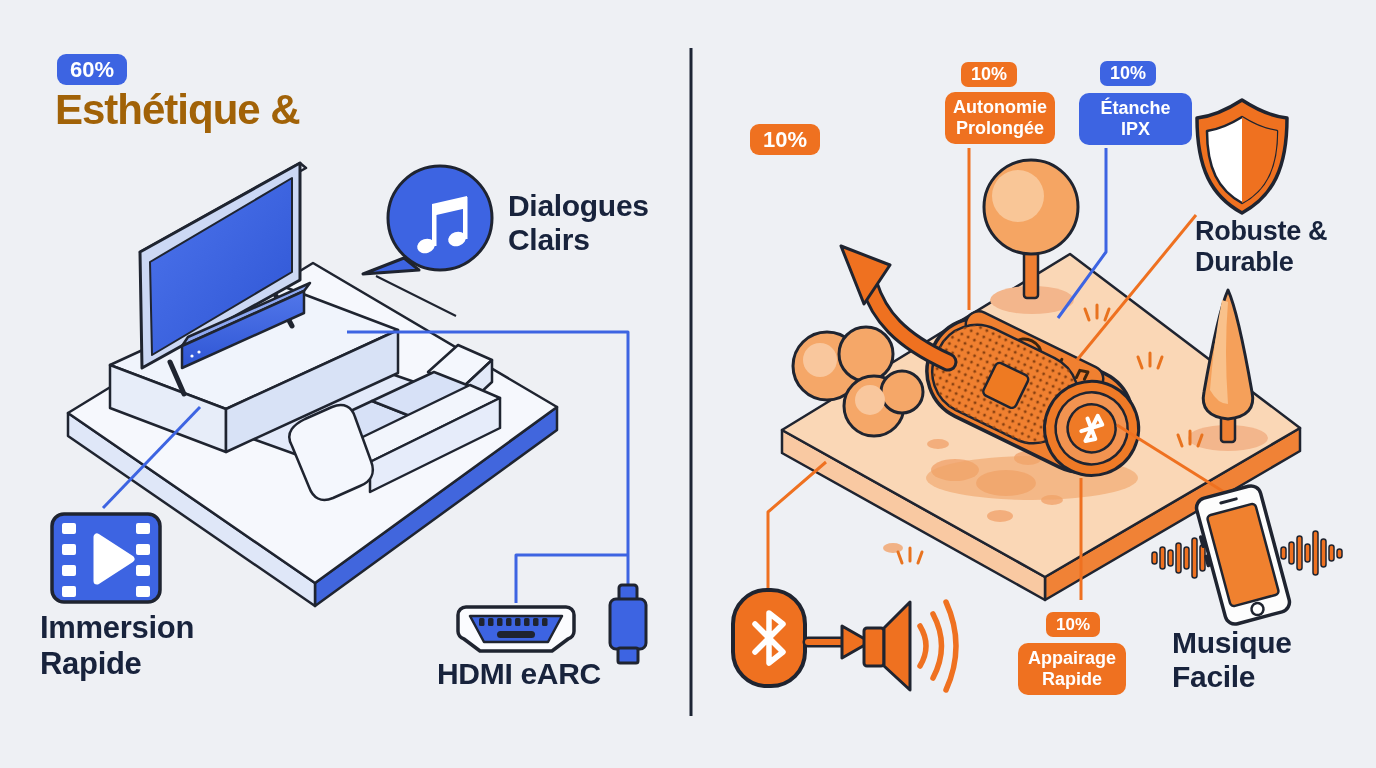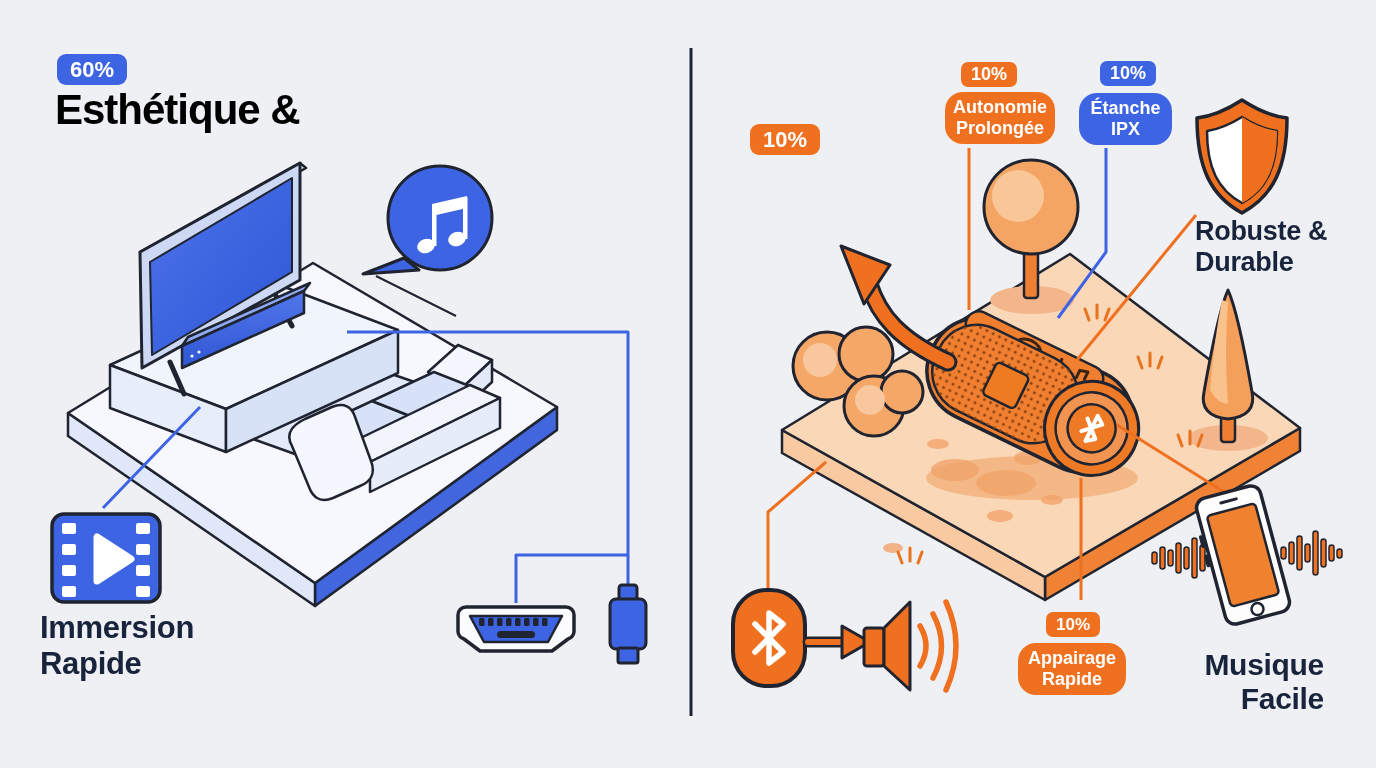--- a/index.html
+++ b/index.html
@@ -5,24 +5,24 @@
   html,body{margin:0;padding:0;background:#eef0f4;}
   .stage{position:relative;width:1376px;height:768px;background:#eef0f4;overflow:hidden;
          font-family:"Liberation Sans",sans-serif;}
   .stage svg.art{position:absolute;left:0;top:0;}
   .abs{position:absolute;}
   .badge{display:inline-block;color:#fff;font-weight:bold;border-radius:9px;padding:2px 13px;
          font-size:22px;line-height:27px;}
   .badge.sm{font-size:18px;padding:1px 10px;border-radius:7px;line-height:23px;}
   .bg-blue{background:#3d64e2;}
   .bg-orange{background:#ef7120;}
-  .h1{font-size:42px;font-weight:bold;color:#000000;line-height:47px;letter-spacing:-1px;}
+  .h1{font-size:42px;font-weight:bold;color:#a16207;line-height:47px;letter-spacing:-1px;}
   .h2{font-size:30px;font-weight:bold;color:#18233c;line-height:34px;letter-spacing:-0.3px;}
   .h2.small{font-size:27px;line-height:31px;}
-  .pill{color:#fff;font-weight:bold;text-align:center;border-radius:18px;font-size:18px;
+  .pill{color:#fff;font-weight:bold;text-align:center;border-radius:10px;font-size:18px;
         line-height:21px;padding:5px 0;box-sizing:border-box;}
 </style>
 </head>
 <body>
 
 <div class="stage">
 
 <svg class="art" width="1376" height="768" viewBox="0 0 1376 768">
   <defs>
     <linearGradient id="tvscr" x1="0" y1="0" x2="1" y2="1">
@@ -298,48 +298,53 @@
       <path d="M1242,117 C1258,127 1270,130 1277,131 C1277,168 1266,190 1242,203 C1218,190 1207,168 1207,131 C1214,130 1226,127 1242,117 Z" fill="#ffffff" stroke="#1f2430" stroke-width="2.5"></path>
       <path d="M1242,117 C1258,127 1270,130 1277,131 C1277,168 1266,190 1242,203 C1218,190 1207,168 1207,131 C1214,130 1226,127 1242,117 Z" fill="#ef7120" clip-path="url(#shieldR)"></path>
     </g>
   </g>
 </svg>
 
 <span class="abs badge bg-blue" style="left:57px;top:54px;">60%</span>
 <div class="abs h1" style="left:55px;top:86px;">
   <div>Esthétique &amp;</div>
 </div>
+<div class="abs h2" style="left:508px;top:189px;">
+  <div>Dialogues</div>
+  <div>Clairs</div>
+</div>
 <div class="abs h2" style="left:40px;top:610px;font-size:31px;line-height:36px;">
   <div>Immersion</div>
   <div>Rapide</div>
 </div>
+<div class="abs h2" style="left:437px;top:657px;">HDMI eARC</div>
 
 <span class="abs badge bg-orange" style="left:750px;top:124px;">10%</span>
 
 <span class="abs badge sm bg-orange" style="left:961px;top:62px;">10%</span>
 <div class="abs pill bg-orange" style="left:945px;top:92px;width:110px;">
   <div>Autonomie</div>
   <div>Prolongée</div>
 </div>
 
 <span class="abs badge sm bg-blue" style="left:1100px;top:61px;">10%</span>
-<div class="abs pill bg-blue" style="left:1079px;top:93px;width:93px;">
+<div class="abs pill bg-blue" style="left:1079px;top:93px;width:113px;">
   <div>Étanche</div>
   <div>IPX</div>
 </div>
 
 <div class="abs h2 small" style="left:1195px;top:216px;">
   <div>Robuste &amp;</div>
   <div>Durable</div>
 </div>
 
 <span class="abs badge sm bg-orange" style="left:1046px;top:612px;font-size:17px;">10%</span>
 <div class="abs pill bg-orange" style="left:1018px;top:643px;width:108px;">
   <div>Appairage</div>
   <div>Rapide</div>
 </div>
 
-<div class="abs h2" style="left:1172px;top:648px;width:152px;text-align:right;">
+<div class="abs h2" style="left:1172px;top:626px;width:152px;text-align:left;">
   <div>Musique</div>
   <div>Facile</div>
 </div>
 
 </div>
 
 </body></html>

